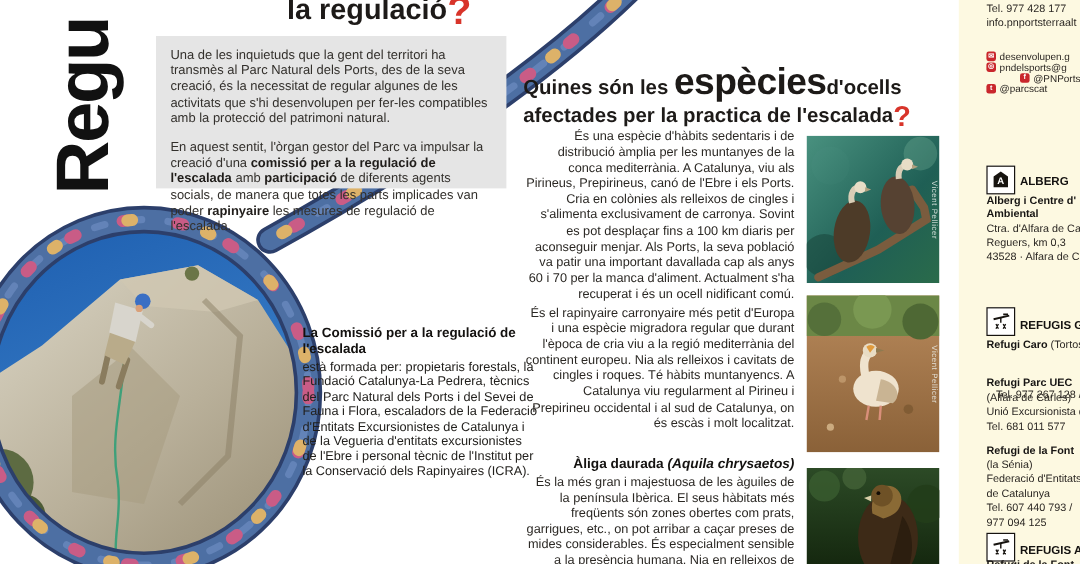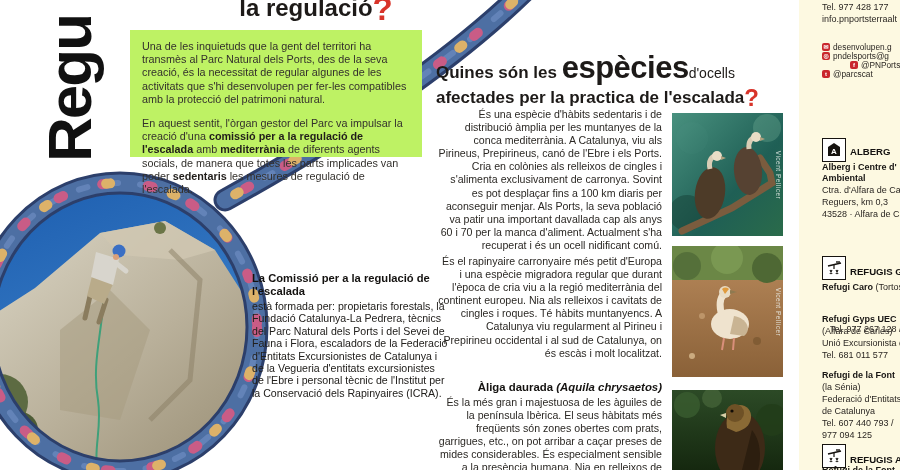--- a/index.html
+++ b/index.html
@@ -10,36 +10,36 @@
   
   .vtitle{position:absolute;left:34px;top:162px;transform:rotate(-90deg);transform-origin:0 0;
           font-size:62px;font-weight:bold;letter-spacing:-2px;color:#111;white-space:nowrap;}
 
   
   .heading1{position:absolute;left:196px;top:-10px;width:240px;text-align:center;white-space:nowrap;
             font-weight:bold;font-size:24px;color:#1d1a18;}
   .qmark-big{color:#d8342a;font-size:33px;font-weight:bold;vertical-align:-4px;}
 
   
-  .introbox{position:absolute;left:130px;top:30px;width:268px;height:107px;background:#bef264;
+  .introbox{position:absolute;left:130px;top:30px;width:268px;height:107px;background:#e5e5e5;
             padding:10px 12px;font-size:10.8px;line-height:13.2px;color:#33302c;}
   .introbox p{margin:0 0 11px 0;}
   .introbox b{color:#201d1a;}
 
   
   .commission{position:absolute;left:252px;top:272px;width:196px;text-align:left;
               font-size:10.6px;line-height:12.4px;color:#22201d;}
   .commission .ctitle{font-weight:bold;font-size:11.2px;line-height:13px;margin-bottom:2px;color:#141210;}
 
   
   .heading2{position:absolute;left:436px;top:52px;width:268px;text-align:center;color:#1d1a18;line-height:1;}
   .h2l1{white-space:nowrap;}
   .h2pre,.h2l2{font-weight:bold;font-size:17px;}
   .h2big{font-weight:bold;font-size:31px;letter-spacing:-0.5px;}
-  .h2small{font-weight:normal;font-size:14px;}
+  .h2small{font-weight:bold;font-size:17px;}
   .h2l2row{margin-top:3px;white-space:nowrap;}
   .qmark2{color:#d8342a;font-size:24px;font-weight:bold;vertical-align:-3px;}
 
   
   .species{position:absolute;left:438px;width:224px;text-align:right;}
   .spname{font-weight:bold;font-size:11.4px;color:#141210;margin-bottom:3px;}
   .spname i{font-style:italic;}
   .sptext{font-size:10.6px;line-height:13.1px;color:#2b2824;}
 
   
@@ -117,21 +117,21 @@
       <ellipse cx="120" cy="327" rx="137" ry="144" stroke="#ddb269" stroke-width="10" stroke-dasharray="4 63" stroke-dashoffset="22"></ellipse>
     </g>
   </svg>
 
   <div class="vtitle">Regu</div>
 
   <div class="heading1"><span>la regulació</span><span class="qmark-big">?</span></div>
 
   <div class="introbox">
     <p>Una de les inquietuds que la gent del territori ha transmès al Parc Natural dels Ports, des de la seva creació, és la necessitat de regular algunes de les activitats que s'hi desenvolupen per fer-les compatibles amb la protecció del patrimoni natural.</p>
-    <p><span>En aquest sentit, l'òrgan gestor del Parc va impulsar la creació d'una </span><b>comissió per a la regulació de l'escalada</b><span> amb </span><b>mediterrània</b><span> de diferents agents socials, de manera que totes les parts implicades van poder </span><b>sedentaris</b><span> les mesures de regulació de l'escalada.</span></p>
+    <p><span>En aquest sentit, l'òrgan gestor del Parc va impulsar la creació d'una </span><b>comissió per a la regulació de l'escalada</b><span> amb </span><b>participació</b><span> de diferents agents socials, de manera que totes les parts implicades van poder </span><b>rapinyaire</b><span> les mesures de regulació de l'escalada.</span></p>
   </div>
 
   <div class="commission">
     <div class="ctitle">La Comissió per a la regulació de l'escalada</div>
     <div>està formada per: propietaris forestals, la Fundació Catalunya-La Pedrera, tècnics del Parc Natural dels Ports i del Sevei de Fauna i Flora, escaladors de la Federació d'Entitats Excursionistes de Catalunya i de la Vegueria d'entitats excursionistes de l'Ebre i personal tècnic de l'Institut per la Conservació dels Rapinyaires (ICRA).</div>
   </div>
 
   <div class="heading2">
     <div class="h2l1"><span class="h2pre">Quines són les </span><span class="h2big">espècies</span><span class="h2small">d'ocells</span></div>
     <div class="h2l2row"><span class="h2l2">afectades per la practica de l'escalada</span><span class="qmark2">?</span></div>
@@ -266,21 +266,21 @@
       <svg width="17" height="17" viewBox="0 0 17 17">
         <path d="M 2 6 L 15 3" stroke="#16130f" stroke-width="1.6" fill="none"></path>
         <path d="M 8 5 L 8 9" stroke="#16130f" stroke-width="1.2"></path>
         <path d="M 10 2 L 14 2" stroke="#16130f" stroke-width="1.4"></path>
         <path d="M 4 10 L 6 14 M 6 10 L 4 14 M 10 10 L 12 14 M 12 10 L 10 14" stroke="#16130f" stroke-width="1.1"></path>
       </svg>
     </div>
     <div class="sbheading" style="left:51px;top:266px;">REFUGIS GU</div>
     <div class="sbline" style="left:23px;top:282px;"><span class="sb-bold">Refugi Caro</span><span> (Tortos</span></div>
     <div class="sbline" style="left:31px;top:294px;margin-top:30px;">Tel. 977 267 128 /</div>
-    <div class="sbline sb-bold" style="left:23px;top:314px;">Refugi Gyps UEC</div>
+    <div class="sbline sb-bold" style="left:23px;top:314px;">Refugi Parc UEC</div>
     <div class="sbline" style="left:23px;top:326px;">(Alfara de Carles)</div>
     <div class="sbline" style="left:23px;top:338px;">Unió Excursionista d</div>
     <div class="sbline" style="left:23px;top:350px;">Tel. 681 011 577</div>
     <div class="sbline sb-bold" style="left:23px;top:370px;">Refugi de la Font</div>
     <div class="sbline" style="left:23px;top:382px;">(la Sénia)</div>
     <div class="sbline" style="left:23px;top:394px;text-align:center;">Federació d'Entitats</div>
     <div class="sbline" style="left:23px;top:406px;">de Catalunya</div>
     <div class="sbline" style="left:23px;top:418px;">Tel. 607 440 793 /</div>
     <div class="sbline" style="left:23px;top:430px;">977 094 125</div>
 

